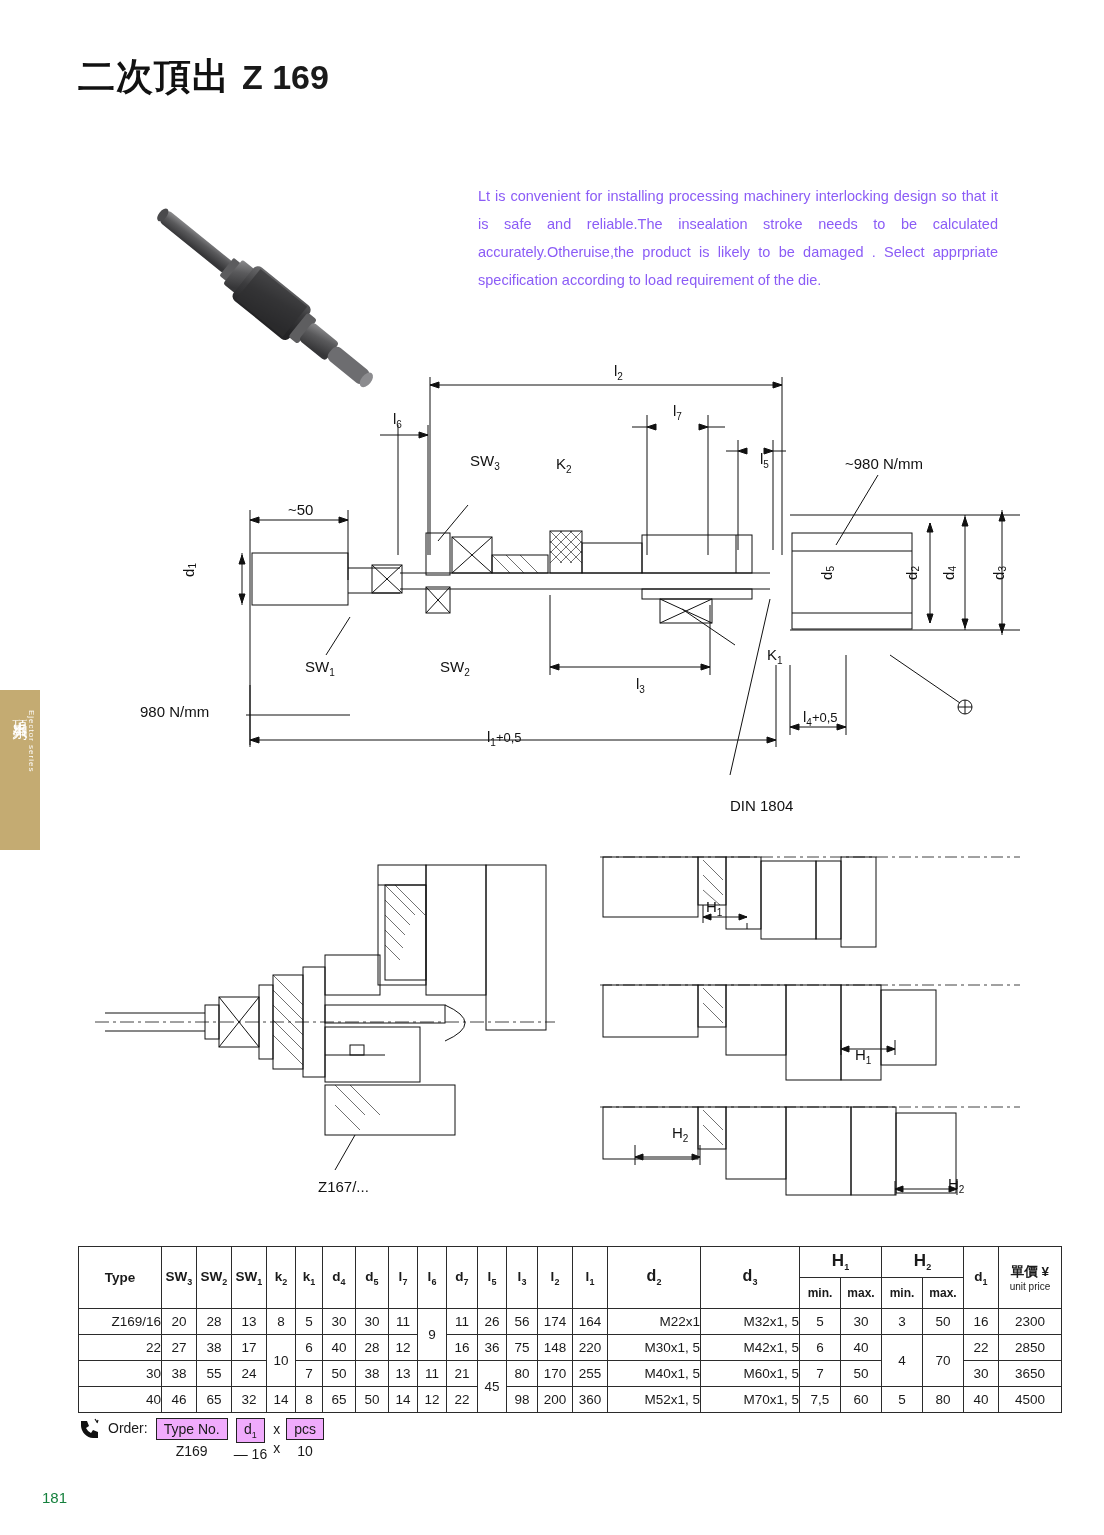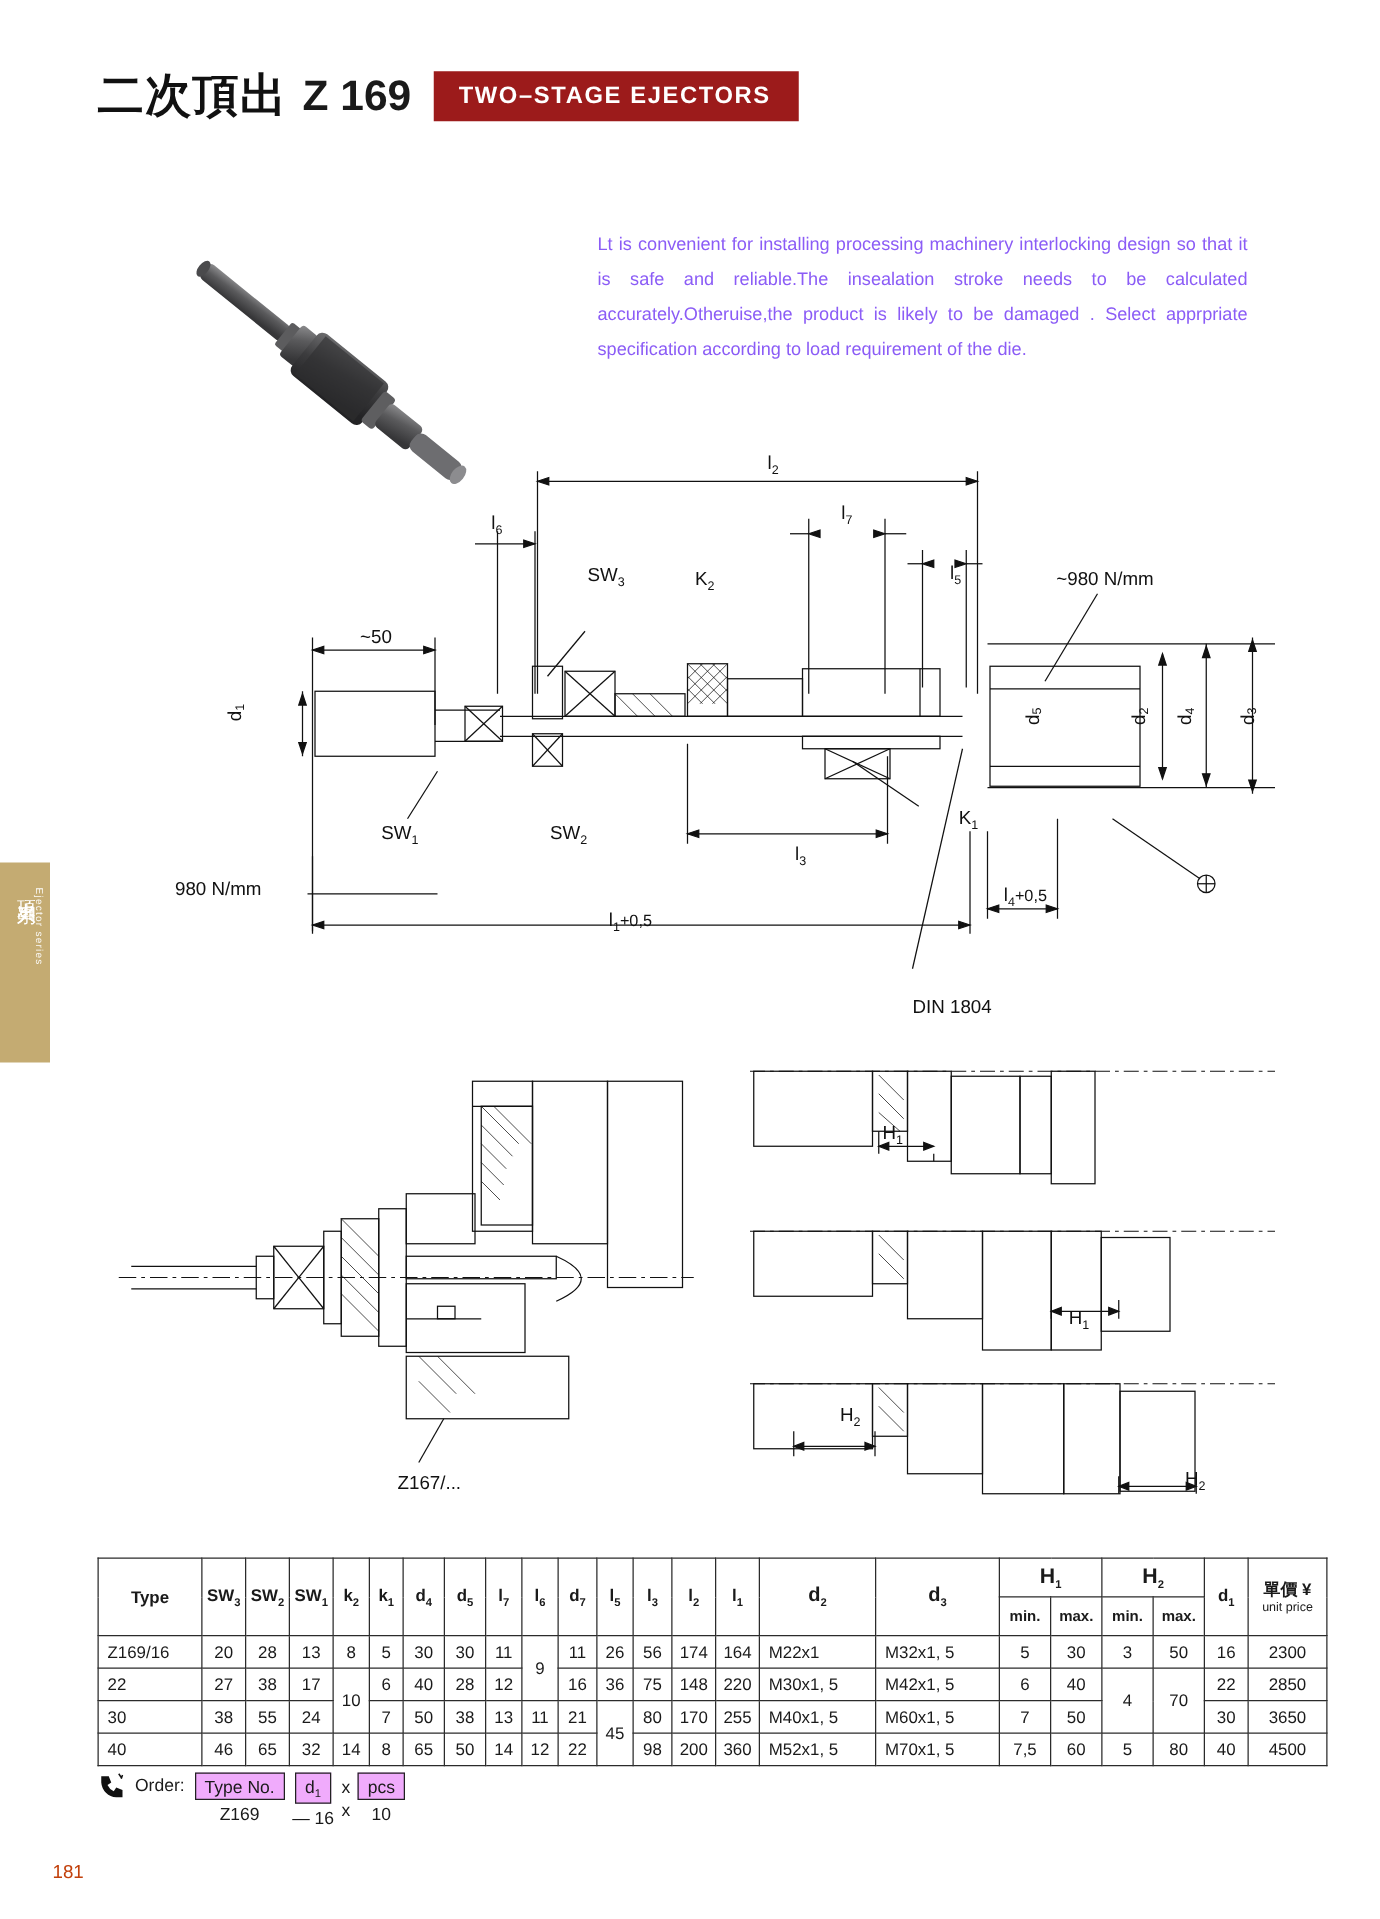--- a/index.html
+++ b/index.html
@@ -38,39 +38,38 @@
   .lbl sub{font-size:10px;}
   .vtxt{writing-mode:vertical-rl;transform:rotate(180deg);}
 
   
   .tbl{position:absolute;left:78px;top:1246px;border-collapse:collapse;font-size:13.5px;}
   .tbl th,.tbl td{border:1px solid #2b2b2b;text-align:center;padding:0;}
   .tbl thead th{background:#ffffff;font-weight:bold;height:30px;}
   .tbl tbody td{height:25px;}
   .tbl .hdr-main{height:46px;}
   .tbl sub{font-size:9px;}
-  .tbl .left{text-align:left;padding-left:7px;}
+  .tbl .left{text-align:right;padding-left:7px;}
   .tbl .tiny{font-size:10px;font-weight:normal;}
 
   
   .order{position:absolute;left:78px;top:1418px;display:flex;align-items:flex-start;font-size:14px;}
   .obox{border:1px solid #222;padding:2px 7px;margin-right:6px;background:#f0abfc;}
   .ocol{display:flex;flex-direction:column;align-items:center;margin-right:6px;}
   .ocol .v{margin-top:3px;font-size:14px;}
-  .pageno{position:absolute;left:42px;top:1489px;font-size:15px;color:#c2410c;}
+  .pageno{position:absolute;left:42px;top:1489px;font-size:15px;color:#15803d;}
 </style>
 </head>
 <body>
 
 <div class="page">
 
   <div class="hdr">
     <span class="hdr-cn">二次頂出</span>
     <span class="hdr-code">Z 169</span>
-    <span class="hdr-band">TWO–STAGE EJECTORS</span>
   </div>
 
   <div class="sidetab">
     <span class="cn">頂出系列</span>
     <span class="en">Ejector series</span>
   </div>
 
   <div class="intro">
     <div class="en">Lt is convenient for  installing  processing machinery  interlocking design so that it is safe  and reliable.The insealation stroke needs to  be  calculated  accurately.Otheruise,the  product is likely to  be  damaged . Select   apprpriate   specification   according   to   load requirement of the die.</div>
   </div>

